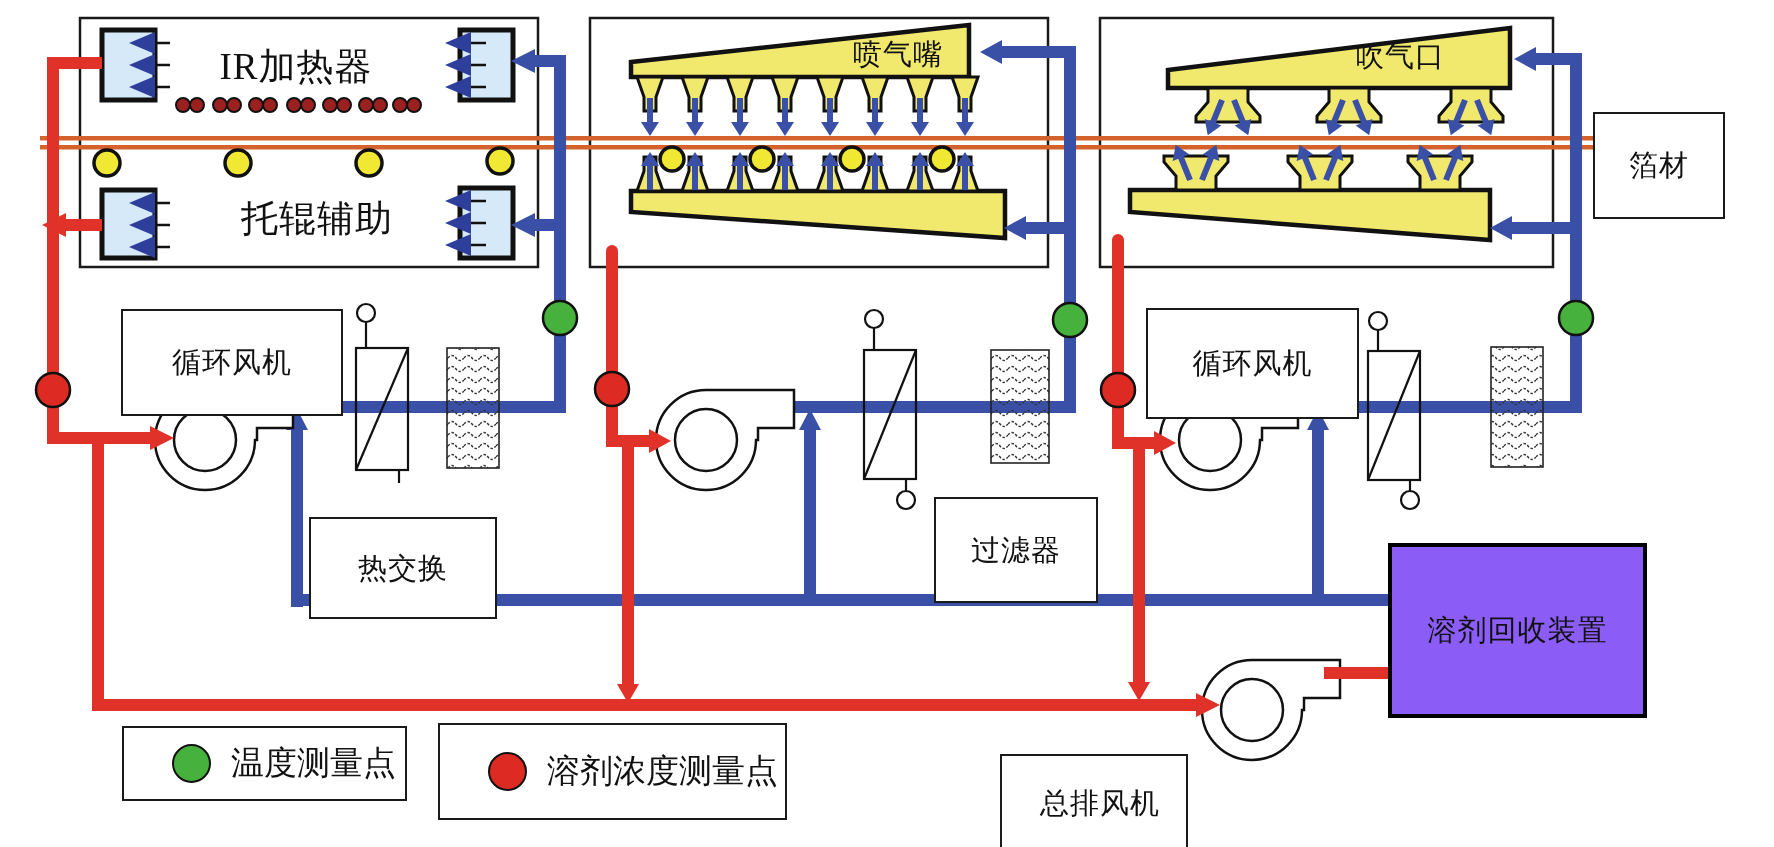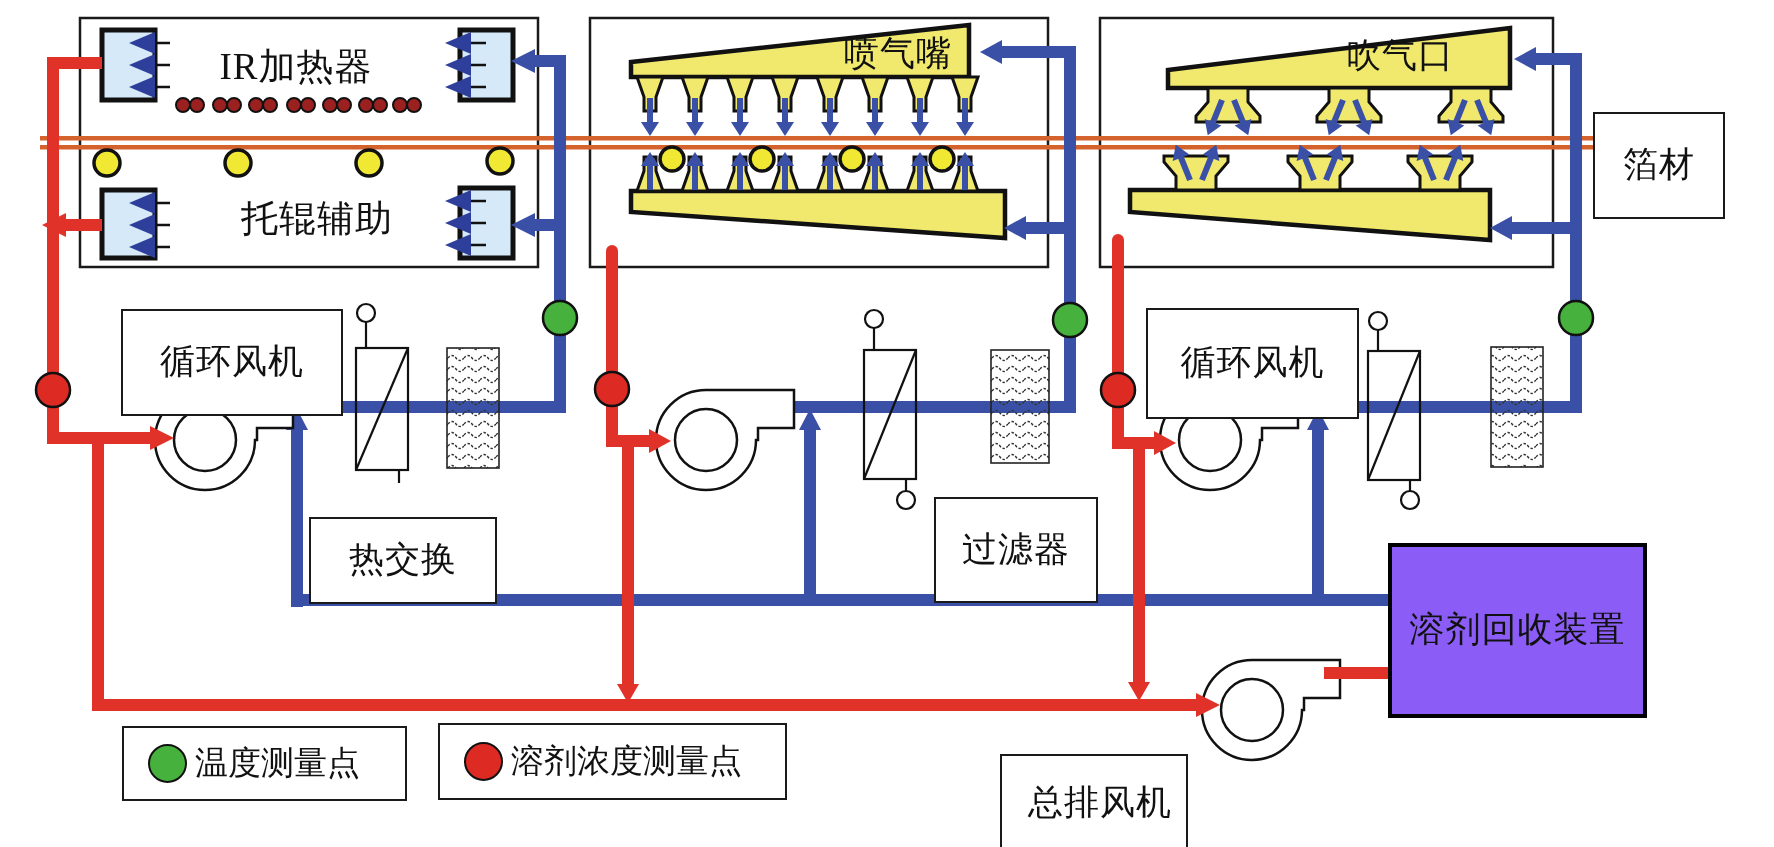--- a/index.html
+++ b/index.html
@@ -4,25 +4,25 @@
 <style>
   html,body{margin:0;padding:0;background:#fff;}
   #canvas{position:relative;width:1774px;height:847px;background:#ffffff;overflow:hidden;
           font-family:"Liberation Serif",serif;color:#111;border-radius:23px;}
   #diagram{position:absolute;left:0;top:0;}
   .lbl{position:absolute;display:flex;align-items:center;justify-content:center;
        text-align:center;line-height:1.05;letter-spacing:1px;white-space:nowrap;}
   .boxed{background:#ffffff;border:2.5px solid #1a1a1a;margin-top:34px;}
   .thickbox{background:#8b5cf6;border:4.5px solid #000;}
   .legendbox{position:absolute;background:#fff;border:2.5px solid #1a1a1a;display:flex;
-             align-items:center;justify-content:flex-start;gap:8px;padding-left:24px;box-sizing:border-box;}
+             align-items:center;justify-content:flex-start;gap:20px;padding-left:48px;box-sizing:border-box;}
   .dot{width:35px;height:35px;border-radius:50%;border:2.5px solid #111;flex:0 0 auto;}
   .dot.green{background:#46b13c;}
   .dot.red{background:#dd2a22;}
-  .fs35{font-size:35px;} .fs37{font-size:37px;} .fs33{font-size:33px;}
+  .fs35{font-size:29px;} .fs37{font-size:37px;} .fs33{font-size:33px;}
 </style>
 </head>
 <body>
 
 <div id="canvas">
 
 <svg id="diagram" width="1774" height="847" viewBox="0 0 1774 847">
   <defs>
     <pattern id="fpat" width="16" height="11" patternUnits="userSpaceOnUse">
       <path d="M0 6 Q4 1 8 6 Q12 11 16 6" fill="none" stroke="#333" stroke-width="1.4" stroke-dasharray="2.5 1.8"></path>
@@ -269,28 +269,28 @@
 <div class="lbl fs37" style="left:180px;top:45px;width:232px;height:45px;">IR加热器</div>
 <div class="lbl fs37" style="left:198px;top:196px;width:238px;height:46px;">托辊辅助</div>
 <div class="lbl fs35" style="left:798px;top:33px;width:200px;height:42px;">喷气嘴</div>
 <div class="lbl fs35" style="left:1300px;top:35px;width:200px;height:42px;">吹气口</div>
 
 <div class="lbl boxed fs35" style="left:1593px;top:78px;width:132px;height:107px;box-sizing:border-box;">箔材</div>
 
 <div class="lbl boxed fs35" style="left:121px;top:275px;width:222px;height:107px;box-sizing:border-box;">循环风机</div>
 <div class="lbl boxed fs35" style="left:1146px;top:274px;width:213px;height:111px;box-sizing:border-box;">循环风机</div>
 
-<div class="lbl boxed fs35" style="left:309px;top:483px;width:188px;height:87px;box-sizing:border-box;">热交换</div>
+<div class="lbl boxed fs35" style="left:309px;top:483px;width:188px;height:102px;box-sizing:border-box;">热交换</div>
 <div class="lbl boxed fs35" style="left:934px;top:463px;width:164px;height:106px;box-sizing:border-box;">过滤器</div>
 
 <div class="lbl thickbox fs35" style="left:1388px;top:543px;width:259px;height:175px;box-sizing:border-box;">溶剂回收装置</div>
 <div class="lbl boxed fs35" style="left:1000px;top:720px;width:188px;height:98px;box-sizing:border-box;padding-left:12px;">总排风机</div>
 
 <div class="legendbox" style="left:122px;top:726px;width:285px;height:75px;">
   <span class="dot green"></span>
   <span class="fs33">温度测量点</span>
 </div>
-<div class="legendbox" style="left:438px;top:723px;width:349px;height:77px;text-align:center;">
+<div class="legendbox" style="left:438px;top:723px;width:349px;height:97px;text-align:center;">
   <span class="dot red"></span>
   <span class="fs33">溶剂浓度测量点</span>
 </div>
 
 </div>
 
 </body></html>

